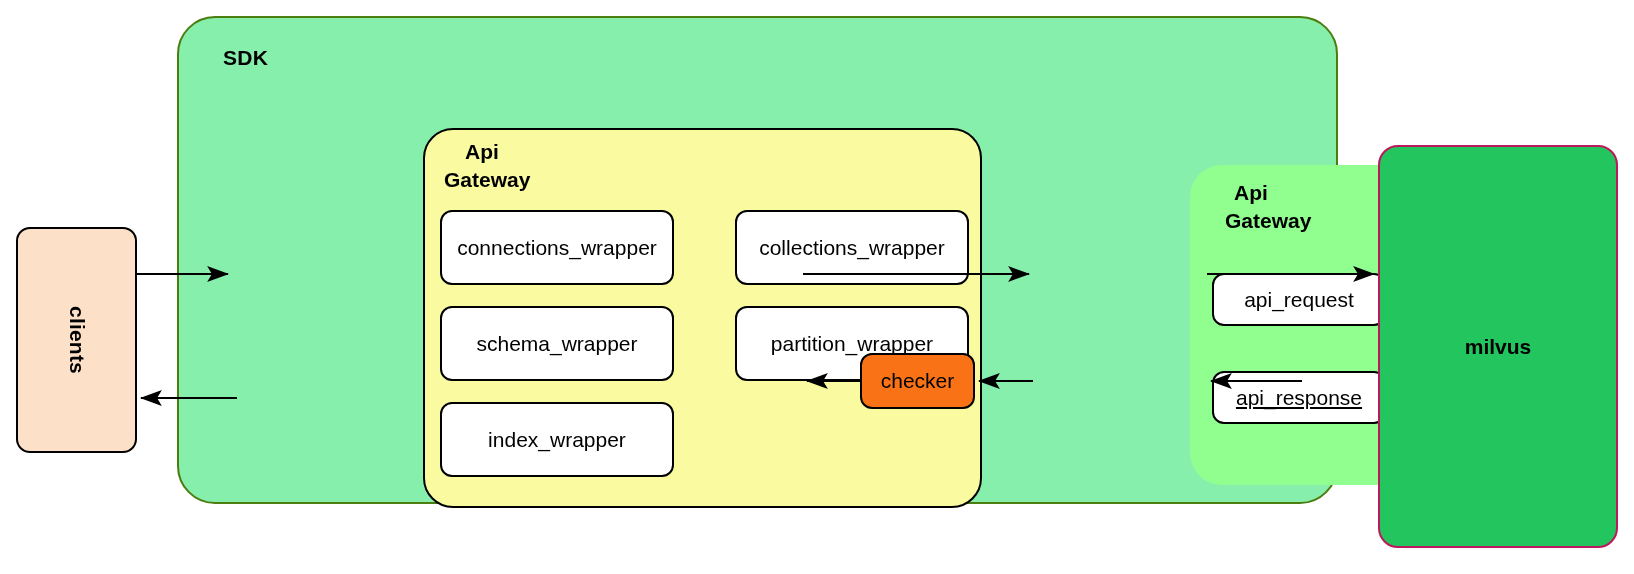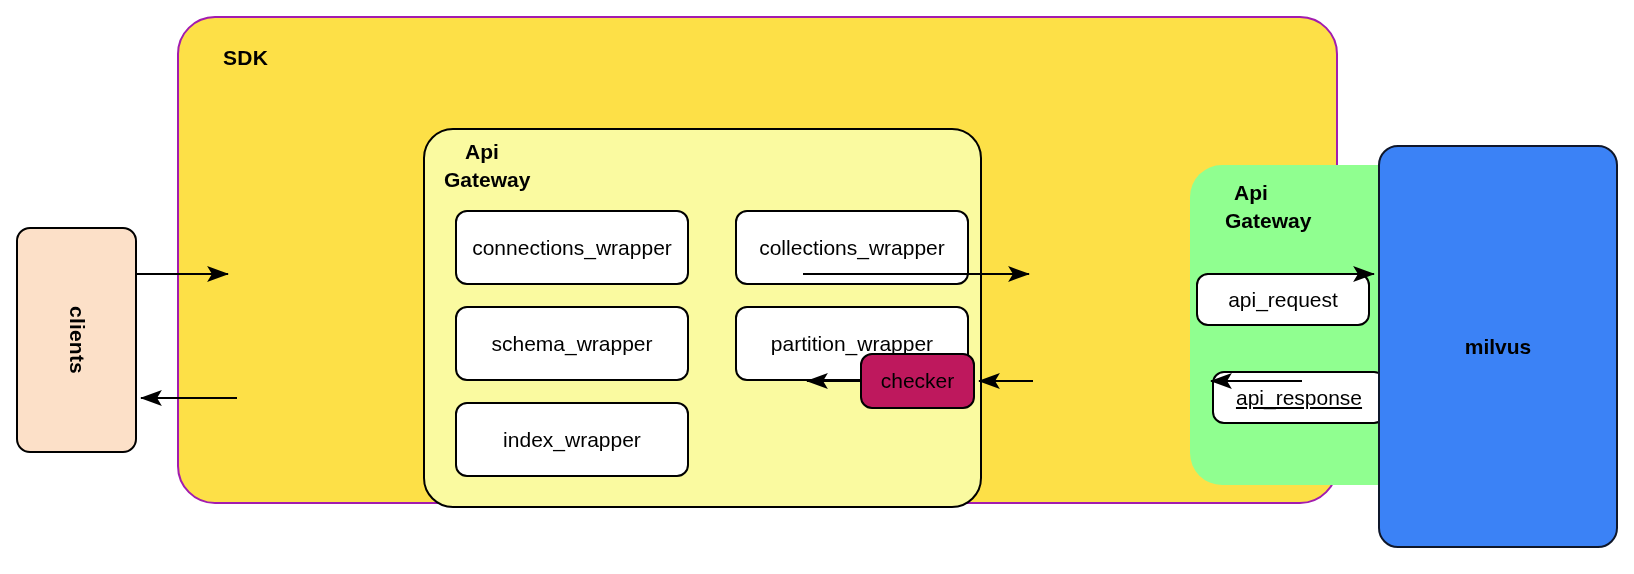--- a/index.html
+++ b/index.html
@@ -42,22 +42,22 @@
     letter-spacing: 0.2px;
     transform: rotate(90deg);
     white-space: nowrap;
   }
   
   #sdk-node {
     left: 177px;
     top: 16px;
     width: 1161px;
     height: 488px;
-    background: #fde047;
-    border: 2px solid #a21caf;
+    background: #86efac;
+    border: 2px solid #4d7c0f;
     border-radius: 38px;
     display: block;
   }
   #sdk-label {
     position: absolute;
     left: 44px;
     top: 28px;
     font-size: 21px;
     font-weight: bold;
     letter-spacing: 0.3px;
@@ -97,21 +97,21 @@
     align-items: center;
     justify-content: center;
     font-size: 21px;
     color: #000000;
     white-space: nowrap;
   }
   .wrapper-leaf {
     width: 234px;
     height: 75px;
   }
-  .col-a { left: 30px; }
+  .col-a { left: 15px; }
   .col-b { left: 310px; }
   .row-1 { top: 80px; }
   .row-2 { top: 176px; }
   .row-3 { top: 272px; }
   
   #api-gateway-node {
     left: 1011px;
     top: 147px;
     width: 226px;
     height: 320px;
@@ -127,57 +127,57 @@
     font-size: 21px;
     font-weight: bold;
     line-height: 1.33;
     width: 140px;
   }
   #api-gateway-label .l2 {
     display: block;
     margin-left: -9px;
   }
   #api-request-box {
-    left: 6px;
+    left: 22px;
     top: 108px;
     width: 174px;
     height: 53px;
   }
   #api-response-box {
     left: 22px;
     top: 206px;
     width: 174px;
     height: 53px;
     text-decoration: underline;
   }
   
   #checker-box {
     position: absolute;
     left: 860px;
     top: 353px;
     width: 115px;
     height: 56px;
     box-sizing: border-box;
-    background: #be185d;
+    background: #f97316;
     border: 2px solid #000000;
     border-radius: 12px;
     display: flex;
     align-items: center;
     justify-content: center;
     font-size: 21px;
     white-space: nowrap;
   }
   
   #milvus-node {
     left: 1378px;
     top: 145px;
     width: 240px;
     height: 403px;
-    background: #3b82f6;
-    border: 2px solid #0f172a;
+    background: #22c55e;
+    border: 2px solid #be185d;
     border-radius: 20px;
   }
   #milvus-label {
     font-size: 21px;
     font-weight: bold;
   }
   
   #connectors {
     position: absolute;
     left: 0;

